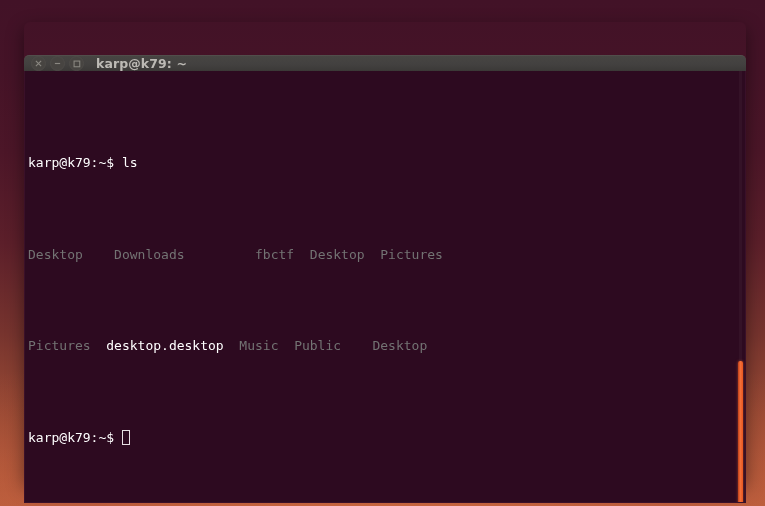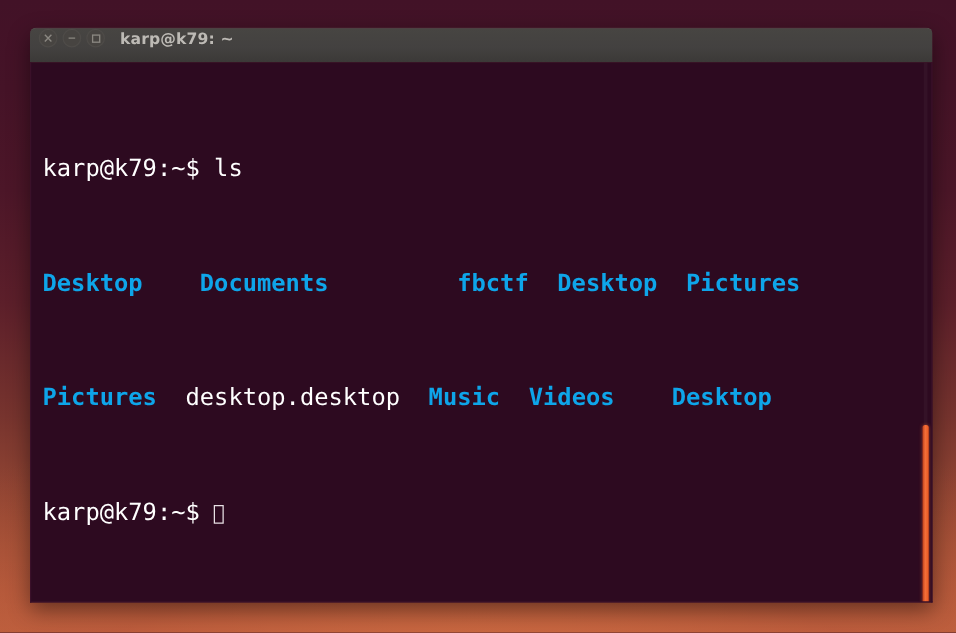--- a/index.html
+++ b/index.html
@@ -43,27 +43,28 @@
     top: 22px;
     width: 722px;
     height: 460px;
     border-radius: 6px 6px 2px 2px;
     box-shadow: 0 6px 18px rgba(0,0,0,0.45);
   }
 
   
   #titlebar {
     position: relative;
-    height: 28px;
+    height: 16px;
     border-radius: 5px 5px 0 0;
     background: linear-gradient(to bottom, #474542 0%, #434140 55%, #3b3937 100%);
     border-top: 1px solid #514e4b;
     box-sizing: border-box;
     display: flex;
-    align-items: flex-start;
+    align-items: center;
+    margin-top: 33px;
   }
   .win-buttons {
     display: flex;
     align-items: center;
     gap: 4px;
     margin-left: 7px;
   }
   .win-btn {
     width: 15px;
     height: 15px;
@@ -98,31 +99,31 @@
     border-left: 1px solid #3a1029;
     border-right: 1px solid #3a1029;
     border-bottom: 1px solid #3a1029;
     box-sizing: border-box;
     overflow: hidden;
   }
 
   #screen {
     position: absolute;
     left: 0;
-    top: 3px;
-    padding-left: 9px;
+    top: 10px;
+    padding-left: 3px;
     font-family: "DejaVu Sans Mono", monospace;
-    font-size: 19px;
+    font-size: 13px;
     line-height: 18.3px;
     white-space: pre;
     color: #ffffff;
   }
   .line { height: 18.3px; }
   .c-white { color: #ffffff; }
-  .c-dir   { color: #0ea5e9; font-weight: bold; }
+  .c-dir   { color: #737373; font-weight: normal; }
 
   
   .cursor-box {
     display: inline-block;
     width: 8px;
     height: 15px;
     border: 1px solid #e8e0e4;
     box-sizing: border-box;
     vertical-align: -3px;
     background: transparent;
@@ -183,24 +184,24 @@
     </div>
 
     <div id="terminal-body">
 
       <div id="screen">
 
         
         <div class="line"><span class="c-white">karp@k79:~$ </span><span class="c-white">ls</span></div>
 
         
-        <div class="line"><span class="c-dir">Desktop</span><span class="c-white">    </span><span class="c-dir">Documents</span><span class="c-white">         </span><span class="c-dir">fbctf</span><span class="c-white">  </span><span class="c-dir">Desktop</span><span class="c-white">  </span><span class="c-dir">Pictures</span></div>
-
-        
-        <div class="line"><span class="c-dir">Pictures</span><span class="c-white">  </span><span class="c-white">desktop.desktop</span><span class="c-white">  </span><span class="c-dir">Music</span><span class="c-white">  </span><span class="c-dir">Videos</span><span class="c-white">    </span><span class="c-dir">Desktop</span></div>
+        <div class="line"><span class="c-dir">Desktop</span><span class="c-white">    </span><span class="c-dir">Downloads</span><span class="c-white">         </span><span class="c-dir">fbctf</span><span class="c-white">  </span><span class="c-dir">Desktop</span><span class="c-white">  </span><span class="c-dir">Pictures</span></div>
+
+        
+        <div class="line"><span class="c-dir">Pictures</span><span class="c-white">  </span><span class="c-white">desktop.desktop</span><span class="c-white">  </span><span class="c-dir">Music</span><span class="c-white">  </span><span class="c-dir">Public</span><span class="c-white">    </span><span class="c-dir">Desktop</span></div>
 
         
         <div class="line"><span class="c-white">karp@k79:~$ </span><span class="cursor-box"></span></div>
 
       </div>
 
       <div id="scrollbar-track">
         <div id="scrollbar-thumb"></div>
       </div>
 

